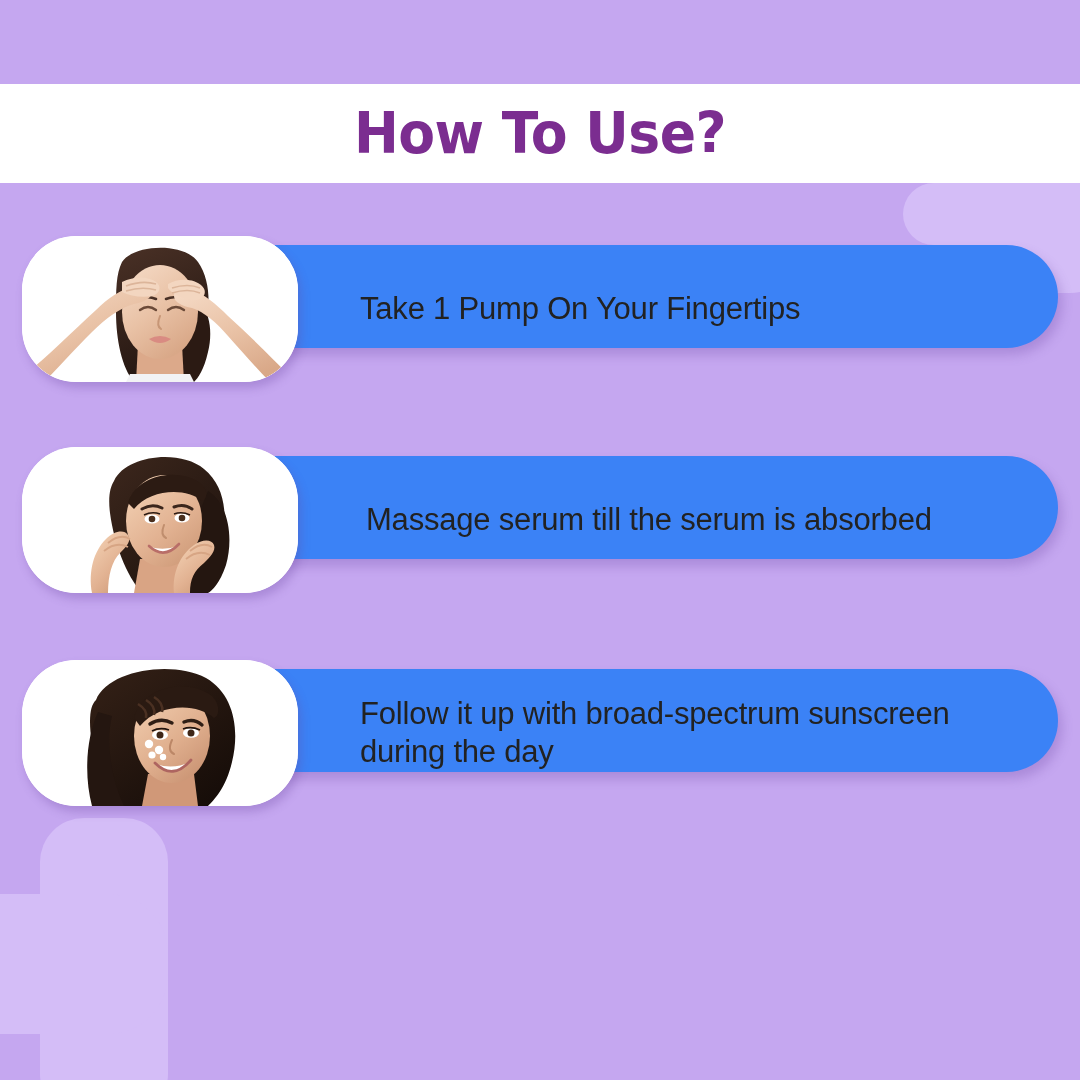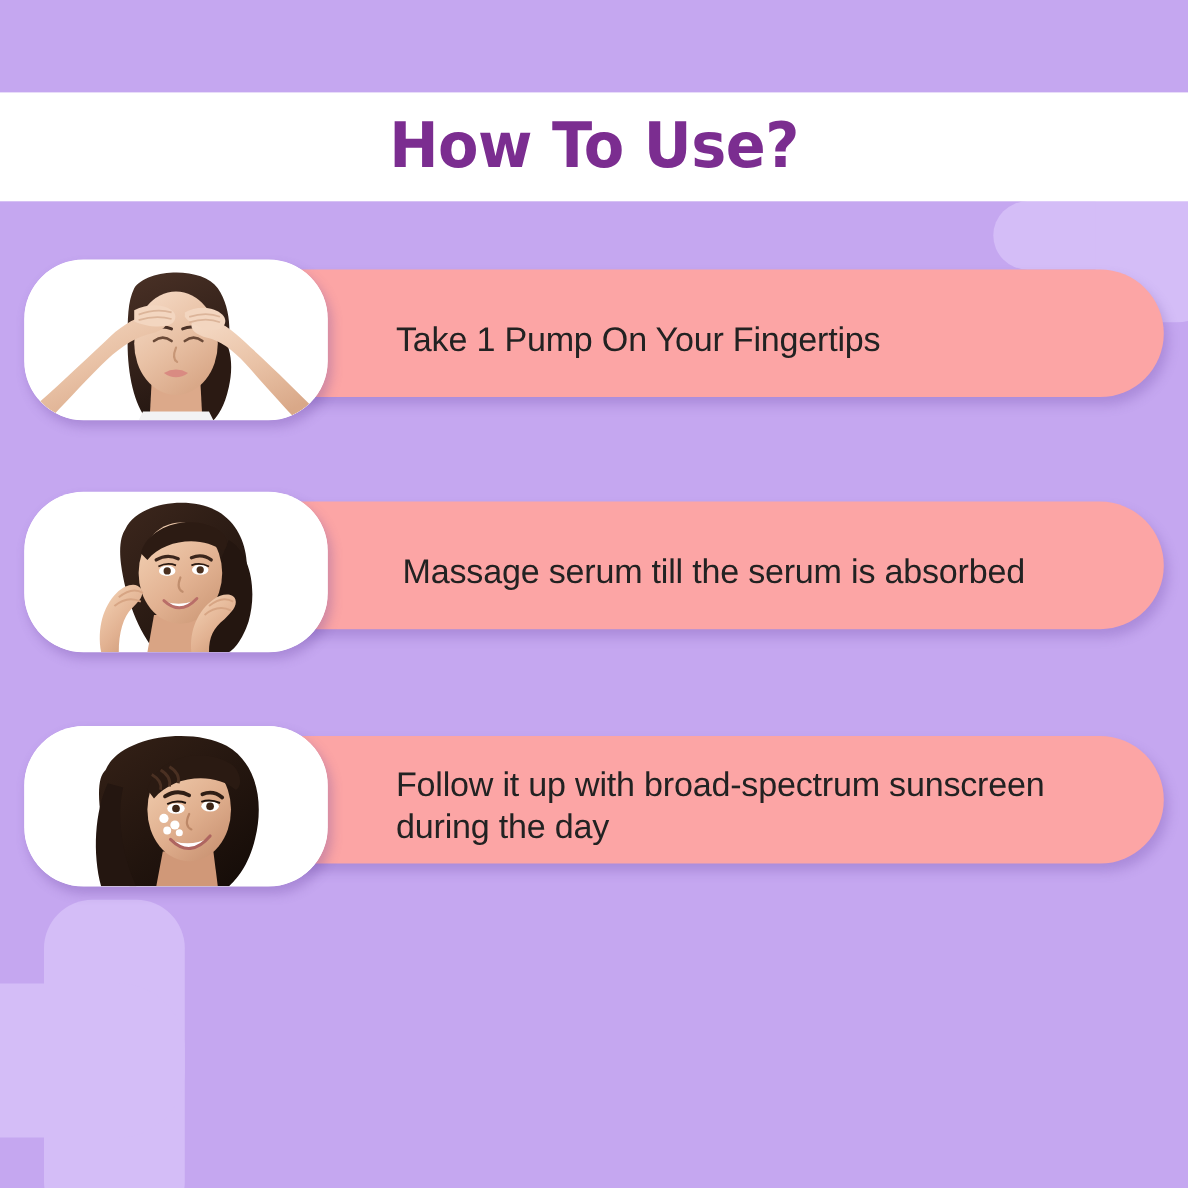--- a/index.html
+++ b/index.html
@@ -114,22 +114,22 @@
   }
   .step-row[data-row="0"] { top: 245px; }
   .step-row[data-row="1"] { top: 456px; }
   .step-row[data-row="2"] { top: 669px; }
 
   .step-card {
     position: absolute;
     left: 35px;
     top: 0;
     width: 1023px;
-    height: 116px;
-    background: #fca5a5;
+    height: 103px;
+    background: #3b82f6;
     border-radius: 64px;
     box-shadow: 4px 7px 11px rgba(105, 70, 160, 0.28);
   }
 
   .step-thumb {
     position: absolute;
     left: 22px;
     top: -9px;
     width: 276px;
     height: 146px;

